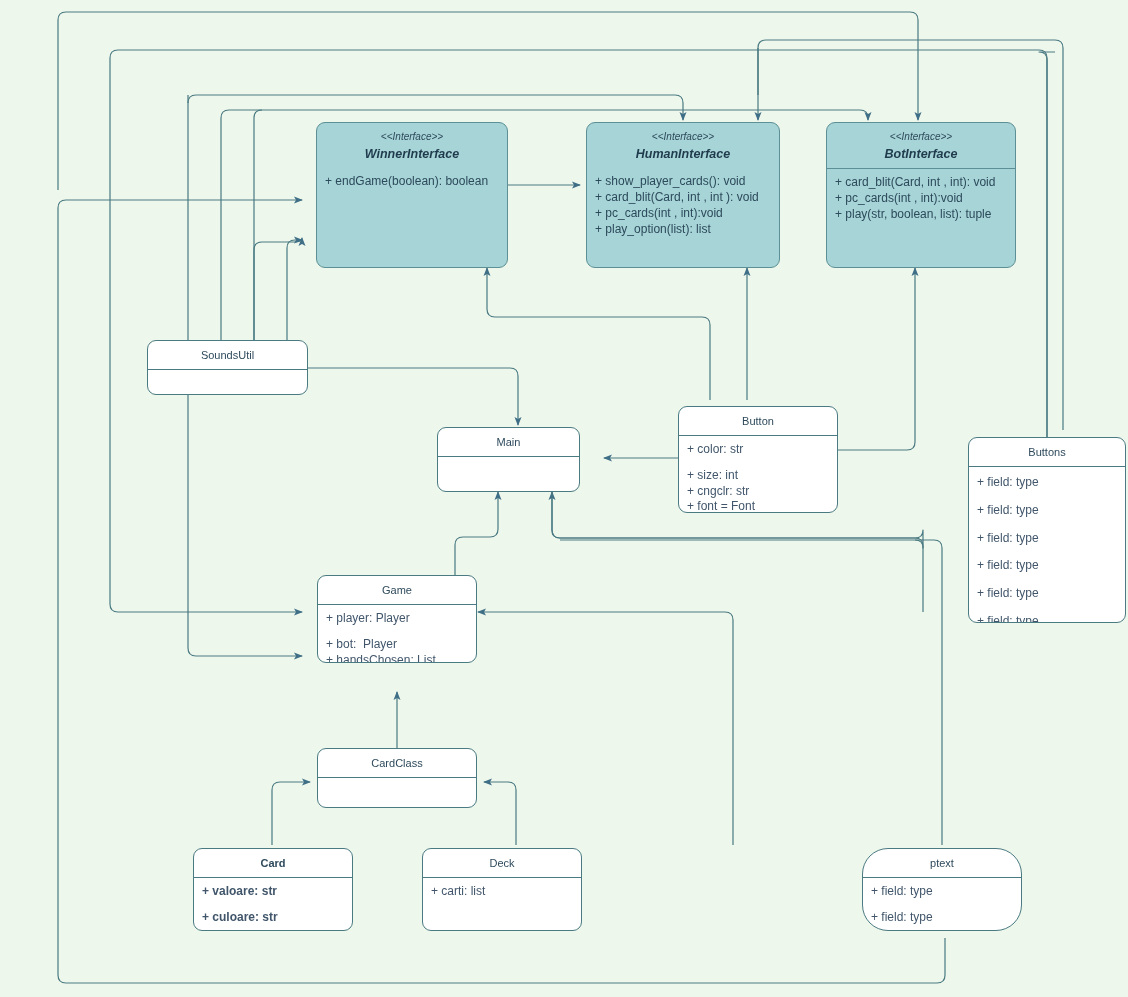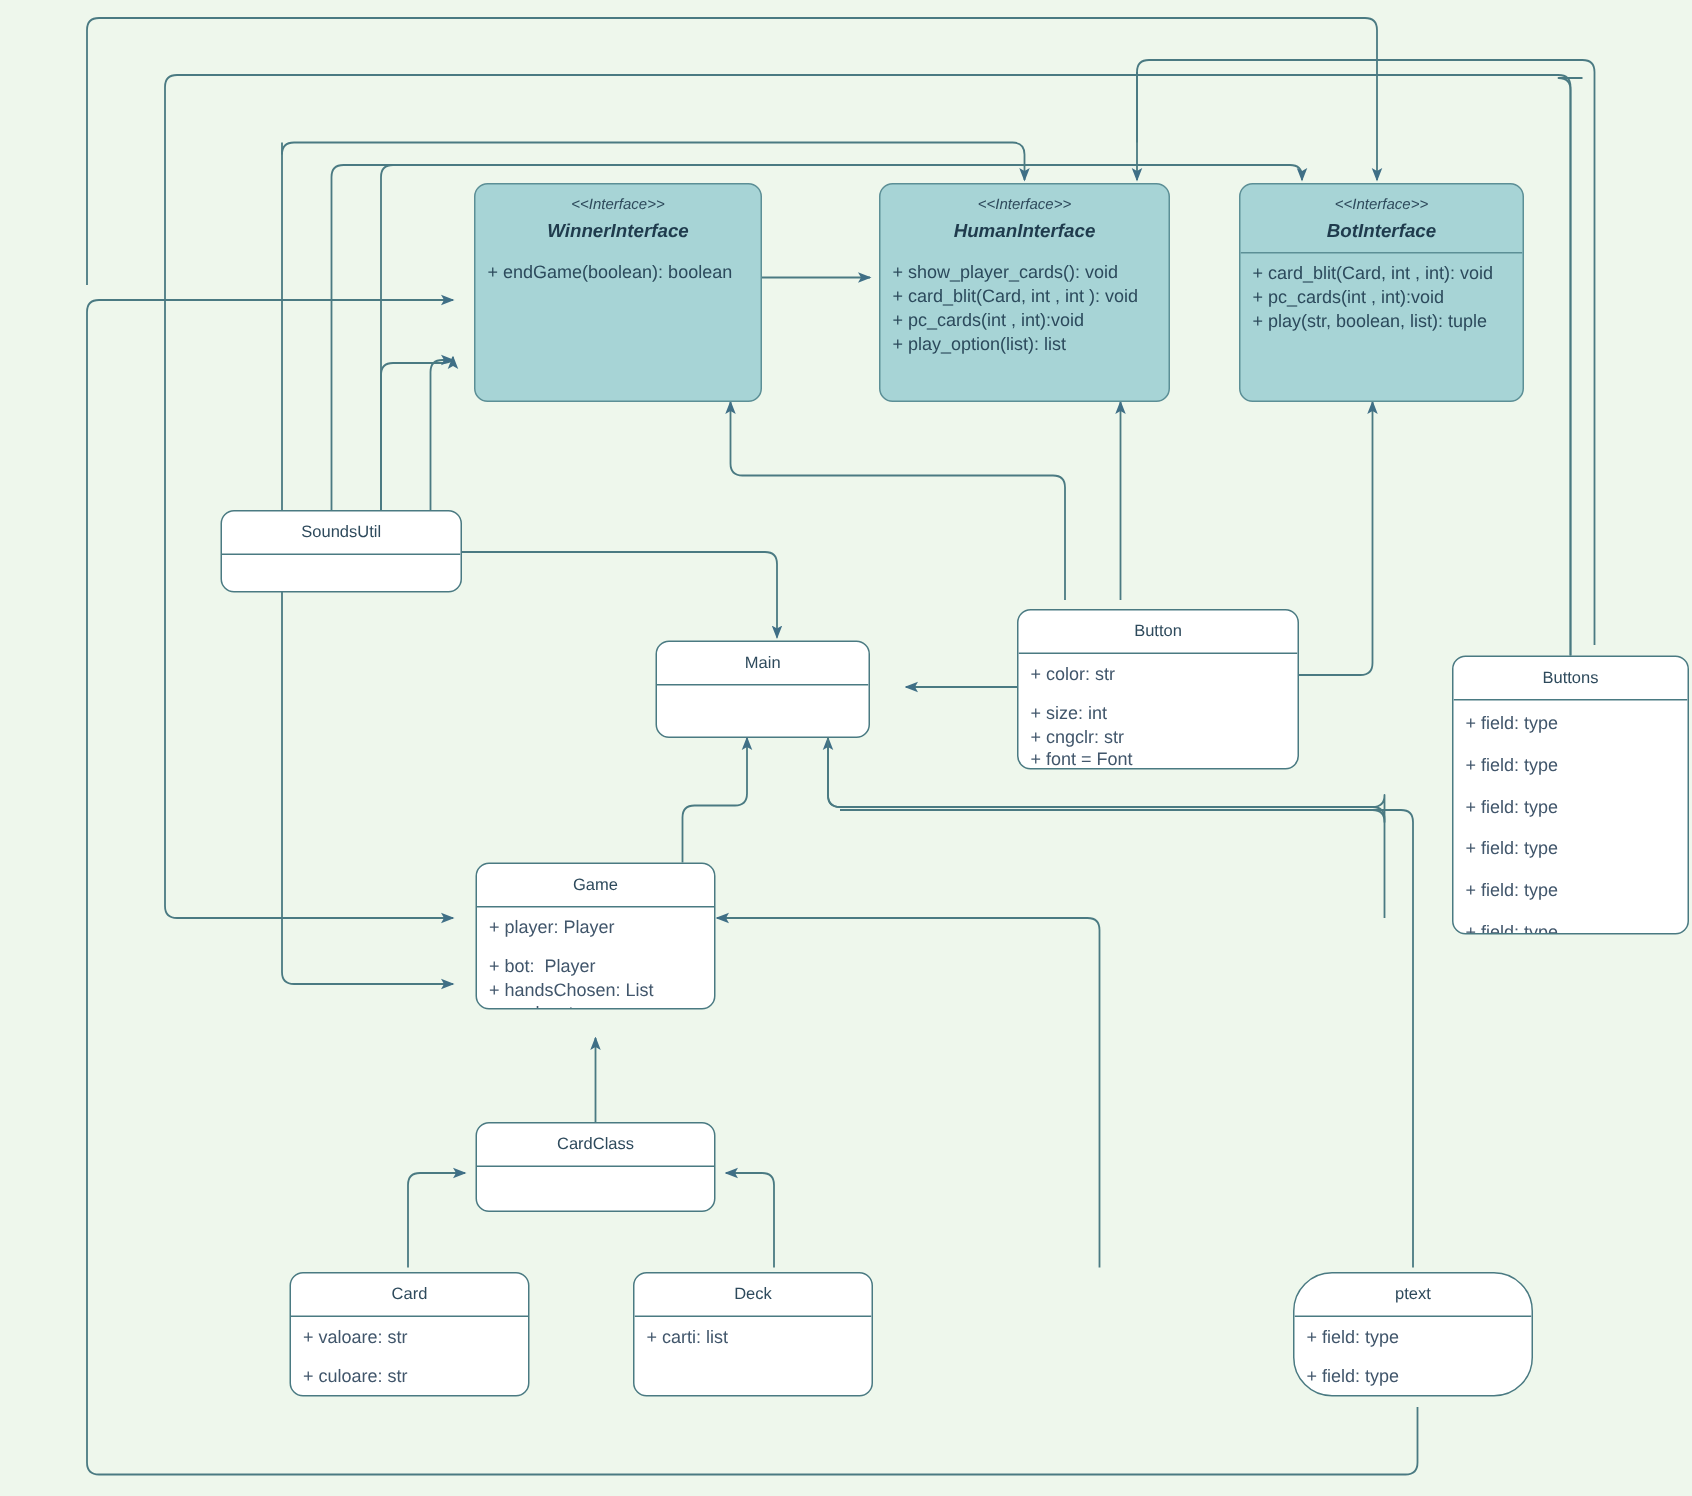--- a/index.html
+++ b/index.html
@@ -182,21 +182,21 @@
   <div class="node plain" style="left:147px; top:340px; width:161px; height:55px;">
     <div class="node-head">SoundsUtil</div>
     <div class="node-body empty-body"></div>
   </div>
 
   <div class="node plain" style="left:437px; top:427px; width:143px; height:65px;">
     <div class="node-head">Main</div>
     <div class="node-body empty-body"></div>
   </div>
 
-  <div class="node plain" style="left:678px; top:406px; width:188px; height:107px;">
+  <div class="node plain" style="left:678px; top:406px; width:160px; height:107px;">
     <div class="node-head">Button</div>
     <div class="node-body">
       <div class="member">+ color: str</div>
       <div class="member gap">+ size: int</div>
       <div class="member">+ cngclr: str</div>
       <div class="member">+ font = Font</div>
     </div>
   </div>
 
   <div class="node plain" style="left:968px; top:437px; width:158px; height:186px;">
@@ -204,36 +204,36 @@
     <div class="node-body" style="padding-top:4px;">
       <div class="member" style="margin-top:4px;">+ field: type</div>
       <div class="member" style="margin-top:12px;">+ field: type</div>
       <div class="member" style="margin-top:12px;">+ field: type</div>
       <div class="member" style="margin-top:12px;">+ field: type</div>
       <div class="member" style="margin-top:12px;">+ field: type</div>
       <div class="member" style="margin-top:12px;">+ field: type</div>
     </div>
   </div>
 
-  <div class="node plain" style="left:317px; top:575px; width:160px; height:98px;">
+  <div class="node plain" style="left:317px; top:575px; width:160px; height:88px;">
     <div class="node-head">Game</div>
     <div class="node-body">
       <div class="member">+ player: Player</div>
       <div class="member gap">+ bot:  Player</div>
       <div class="member">+ handsChosen: List</div>
       <div class="member">+ mode: str</div>
     </div>
   </div>
 
   <div class="node plain" style="left:317px; top:748px; width:160px; height:60px;">
     <div class="node-head">CardClass</div>
     <div class="node-body empty-body"></div>
   </div>
 
-  <div class="node plain" style="left:193px; top:848px; width:160px; height:83px;">
+  <div class="node plain" style="left:193px; top:848px; width:160px; height:83px;font-weight:bold;">
     <div class="node-head">Card</div>
     <div class="node-body">
       <div class="member">+ valoare: str</div>
       <div class="member gap">+ culoare: str</div>
     </div>
   </div>
 
   <div class="node plain" style="left:422px; top:848px; width:160px; height:83px;">
     <div class="node-head">Deck</div>
     <div class="node-body">

